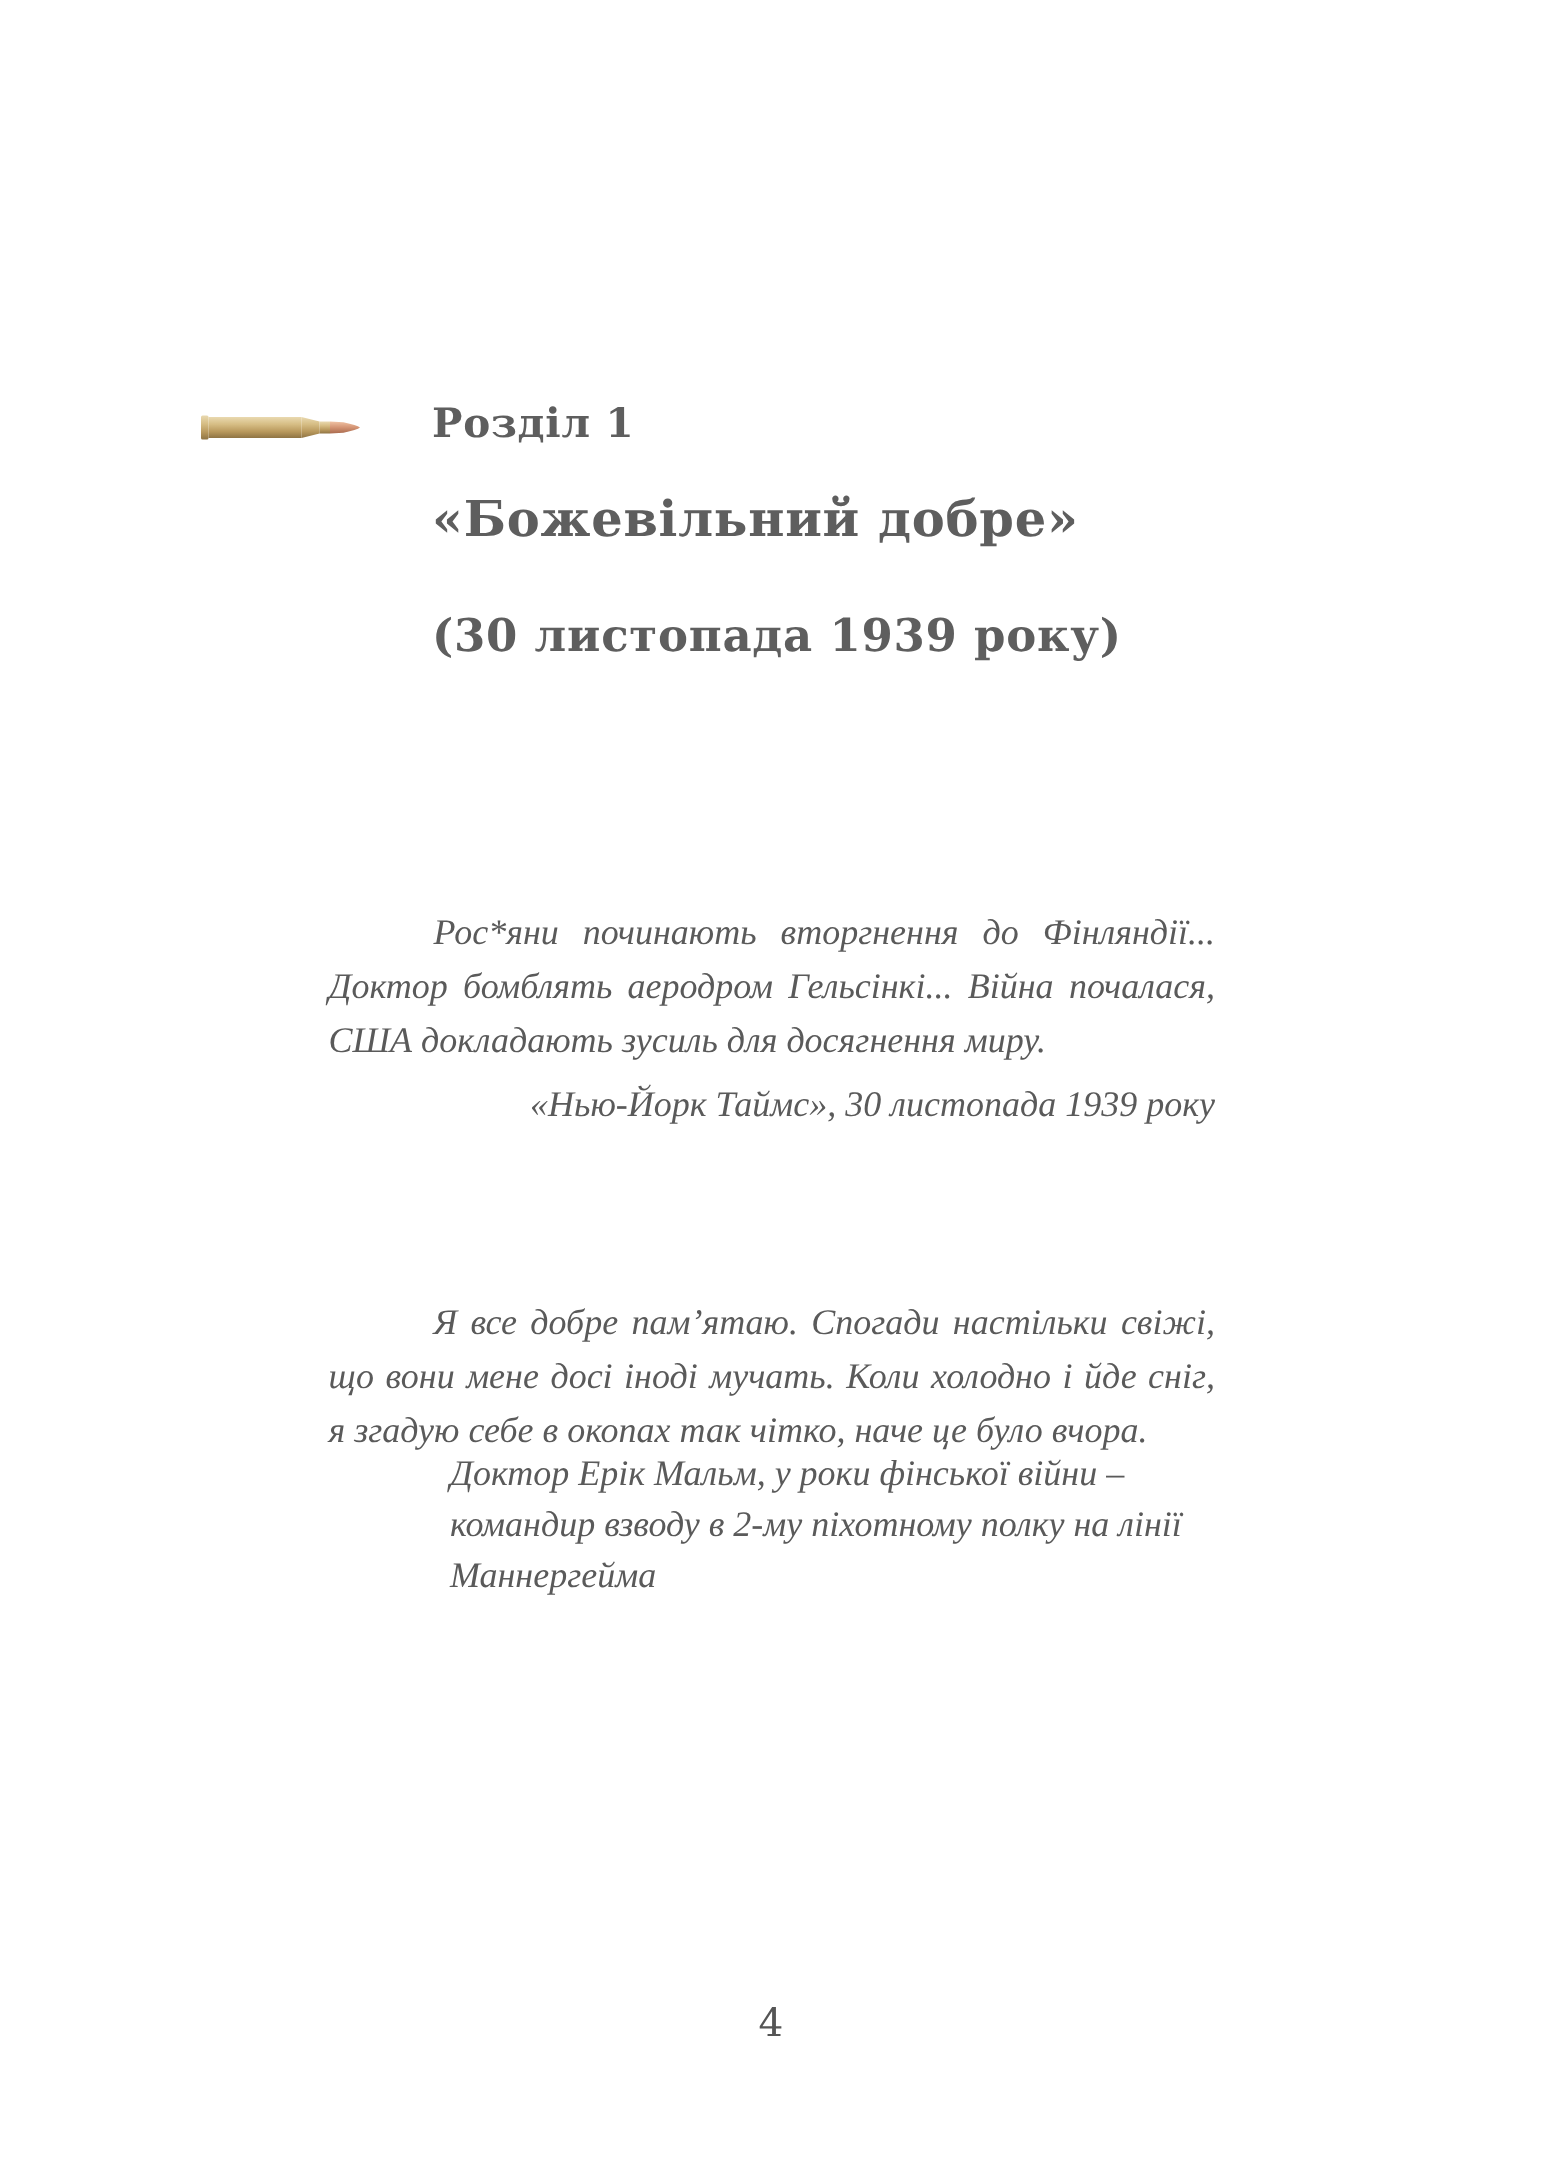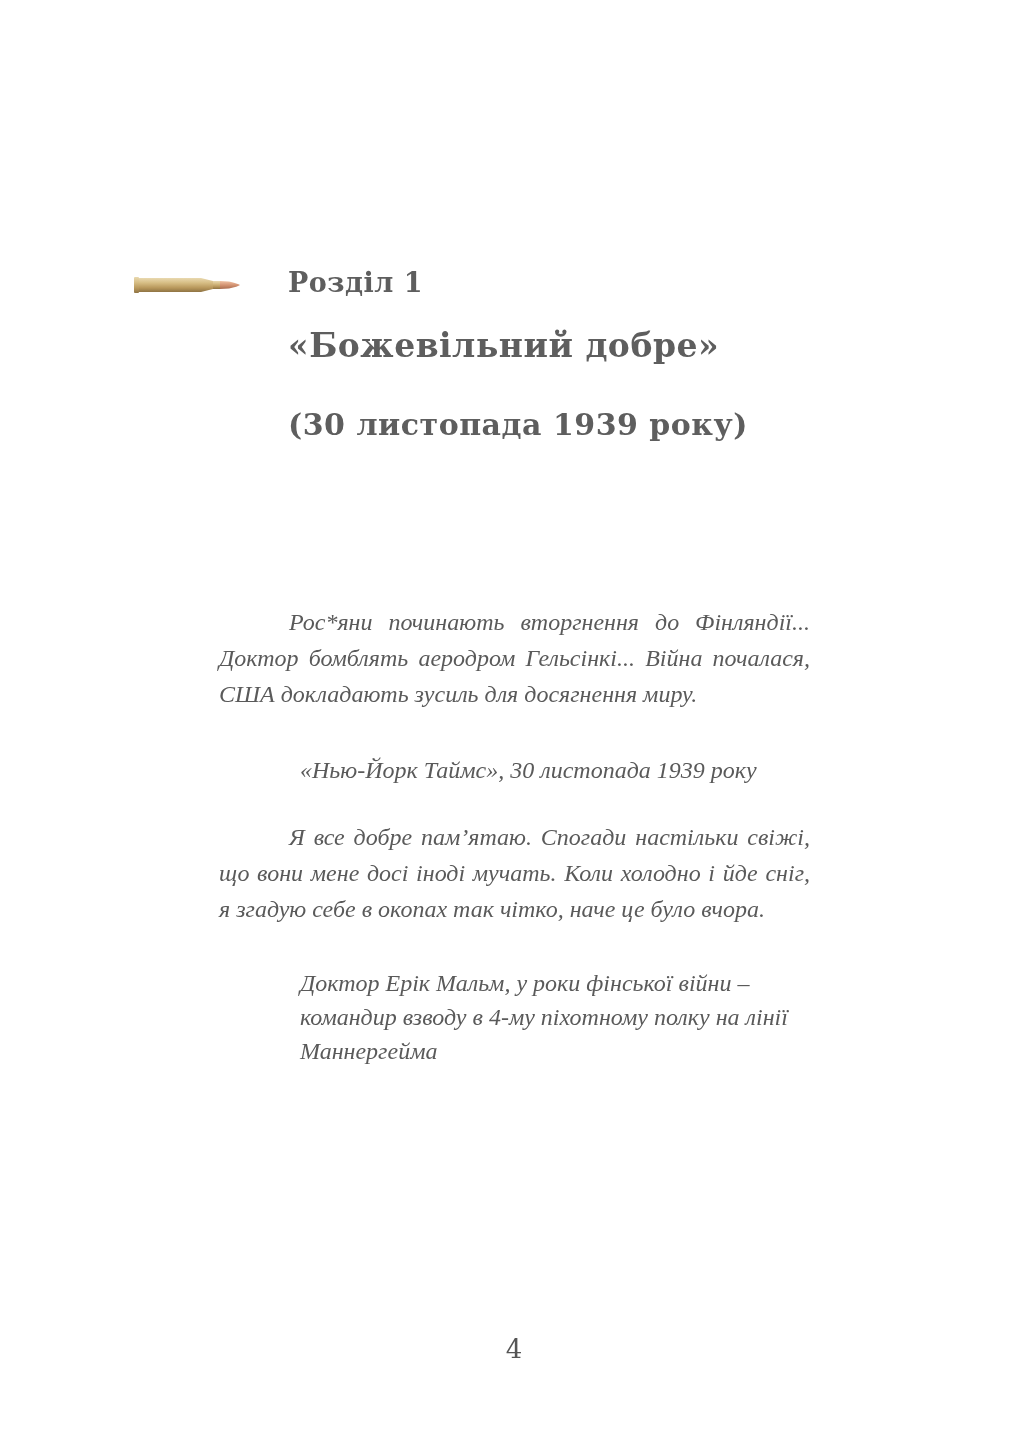--- a/index.html
+++ b/index.html
@@ -56,34 +56,35 @@
       font-size: 24px;
       line-height: 36px;
       color: #5a5a5a;
       text-align: justify;
       text-align-last: left;
       text-indent: 70px;
       margin: 0;
       hyphens: manual;
     }
     .epigraph-1 { top: 604px; }
-    .epigraph-2 { top: 819px; }
+    .epigraph-2 { top: 864px; }
     .attribution {
       position: absolute;
       font-family: "Liberation Serif", "DejaVu Serif", serif;
       font-style: italic;
       font-size: 24px;
       line-height: 34px;
       color: #5a5a5a;
       margin: 0;
     }
     .attribution-1 {
       left: 300px;
       width: 510px;
-      top: 753px;
+      top: 720px;
+      text-align: right;
     }
     .attribution-2 {
       left: 300px;
       width: 515px;
       top: 966px;
       text-align: left;
     }
     .page-number {
       position: absolute;
       left: 0;
@@ -126,15 +127,15 @@
 </svg>
 
 <h1 class="chapter-heading chapter-number">Розділ 1</h1>
 <h2 class="chapter-heading chapter-title">«Божевільний добре»</h2>
 <h3 class="chapter-heading chapter-date">(30 листопада 1939 року)</h3>
 
 <p class="epigraph epigraph-1">Рос*яни починають вторгнення до Фінляндії... Доктор бомблять аеродром Гельсінкі... Війна почалася, США докладають зусиль для досягнення миру.</p>
 <p class="attribution attribution-1">«Нью-Йорк Таймс», 30 листопада 1939 року</p>
 
 <p class="epigraph epigraph-2">Я все добре пам’ятаю. Спогади настільки свіжі, що вони мене досі іноді мучать. Коли холодно і йде сніг, я згадую себе в окопах так чітко, наче це було вчора.</p>
-<p class="attribution attribution-2">Доктор Ерік Мальм, у роки фінської війни – командир взводу в 4-му піхотному полку на лінії Маннергейма</p>
+<p class="attribution attribution-2">Доктор Ерік Мальм, у роки фінської війни – командир взводу в 2-му піхотному полку на лінії Маннергейма</p>
 
 <p class="page-number">4</p>
 
 </body></html>

